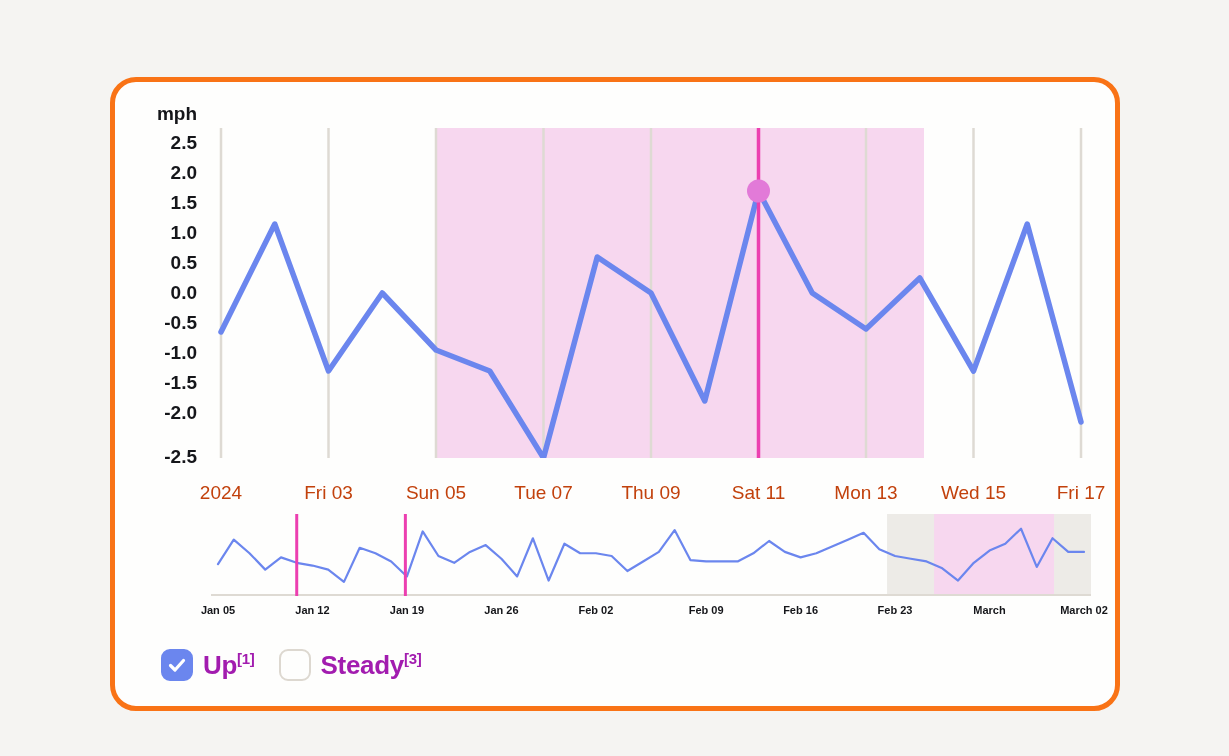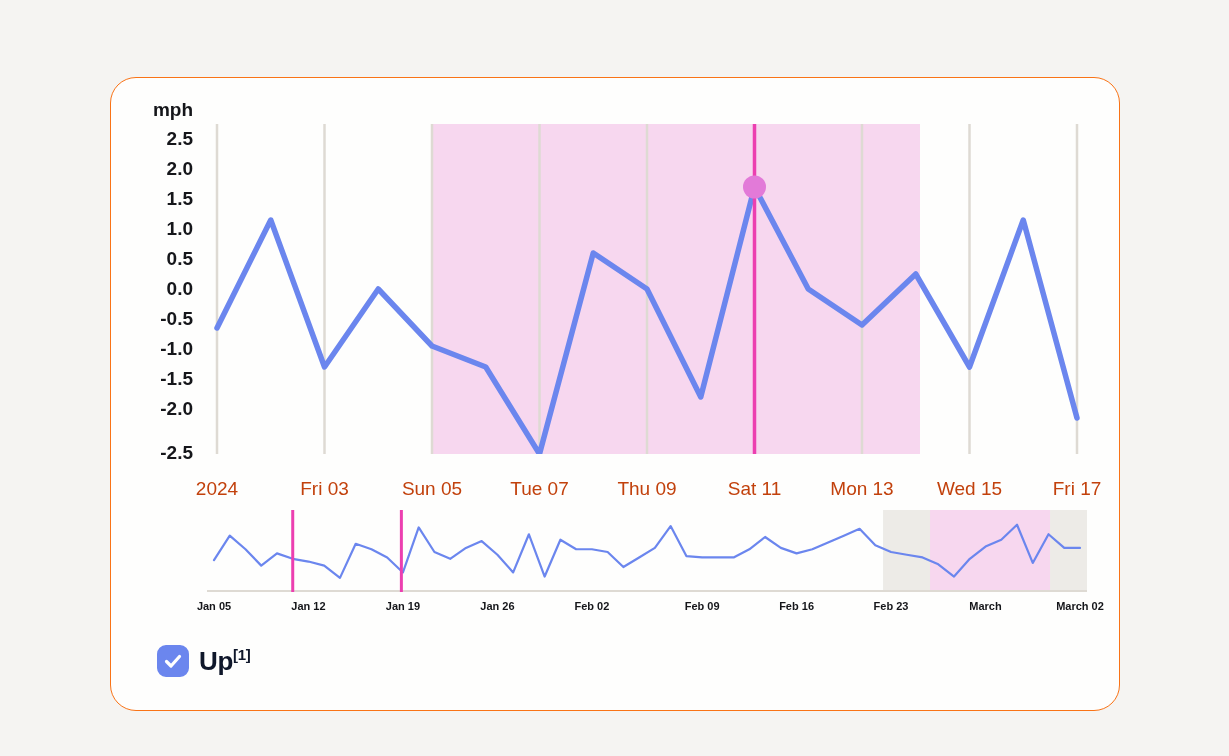--- a/index.html
+++ b/index.html
@@ -19,21 +19,21 @@
     font-weight: 700;
     color: #15161a;
     letter-spacing: -0.2px;
   }
 
   #card {
     position: absolute;
     left: 110px; top: 77px;
     width: 1010px; height: 634px;
     background: #fefefd;
-    border: 1px solid #f97316;
+    border: 5px solid #f97316;
     border-radius: 26px;
   }
 
   
   #chart-area {
     position: absolute;
     left: 96px; top: 46px;
     width: 880px; height: 376px;
   }
   #plot {
@@ -109,21 +109,21 @@
     border: 2px solid #ddd8d0;
     background: #fefefd;
     display: flex; align-items: center; justify-content: center;
     flex: none;
   }
   .cbox.checked { background: #6b86ee; border-color: #6b86ee; }
   .cbox svg { display: block; }
   .choice-label {
     font-size: 26px;
     font-weight: 700;
-    color: #0f172a;
+    color: #a21caf;
     letter-spacing: -0.3px;
     white-space: nowrap;
   }
   .choice-label sup { font-size: 15px; font-weight: 700; vertical-align: super; }
 </style>
 </head>
 <body>
 
 <div id="root">
 
@@ -203,17 +203,21 @@
     <div id="footer">
       <div id="choices" style="display: flex; align-items: center;">
           <div class="choice">
             <div class="cbox checked">
               <svg width="22" height="22" viewBox="0 0 22 22">
                 <path d="M4.5 11.5 L9 16 L17.5 6.5" fill="none" stroke="#ffffff" stroke-width="3.2" stroke-linecap="round" stroke-linejoin="round"></path>
               </svg>
             </div>
             <span class="choice-label">Up<sup>[1]</sup></span>
           </div>
+          <div class="choice">
+            <div class="cbox"></div>
+            <span class="choice-label">Steady<sup>[3]</sup></span>
+          </div>
         </div>
     </div>
 
   </div>
 </div>
 
 </body></html>

